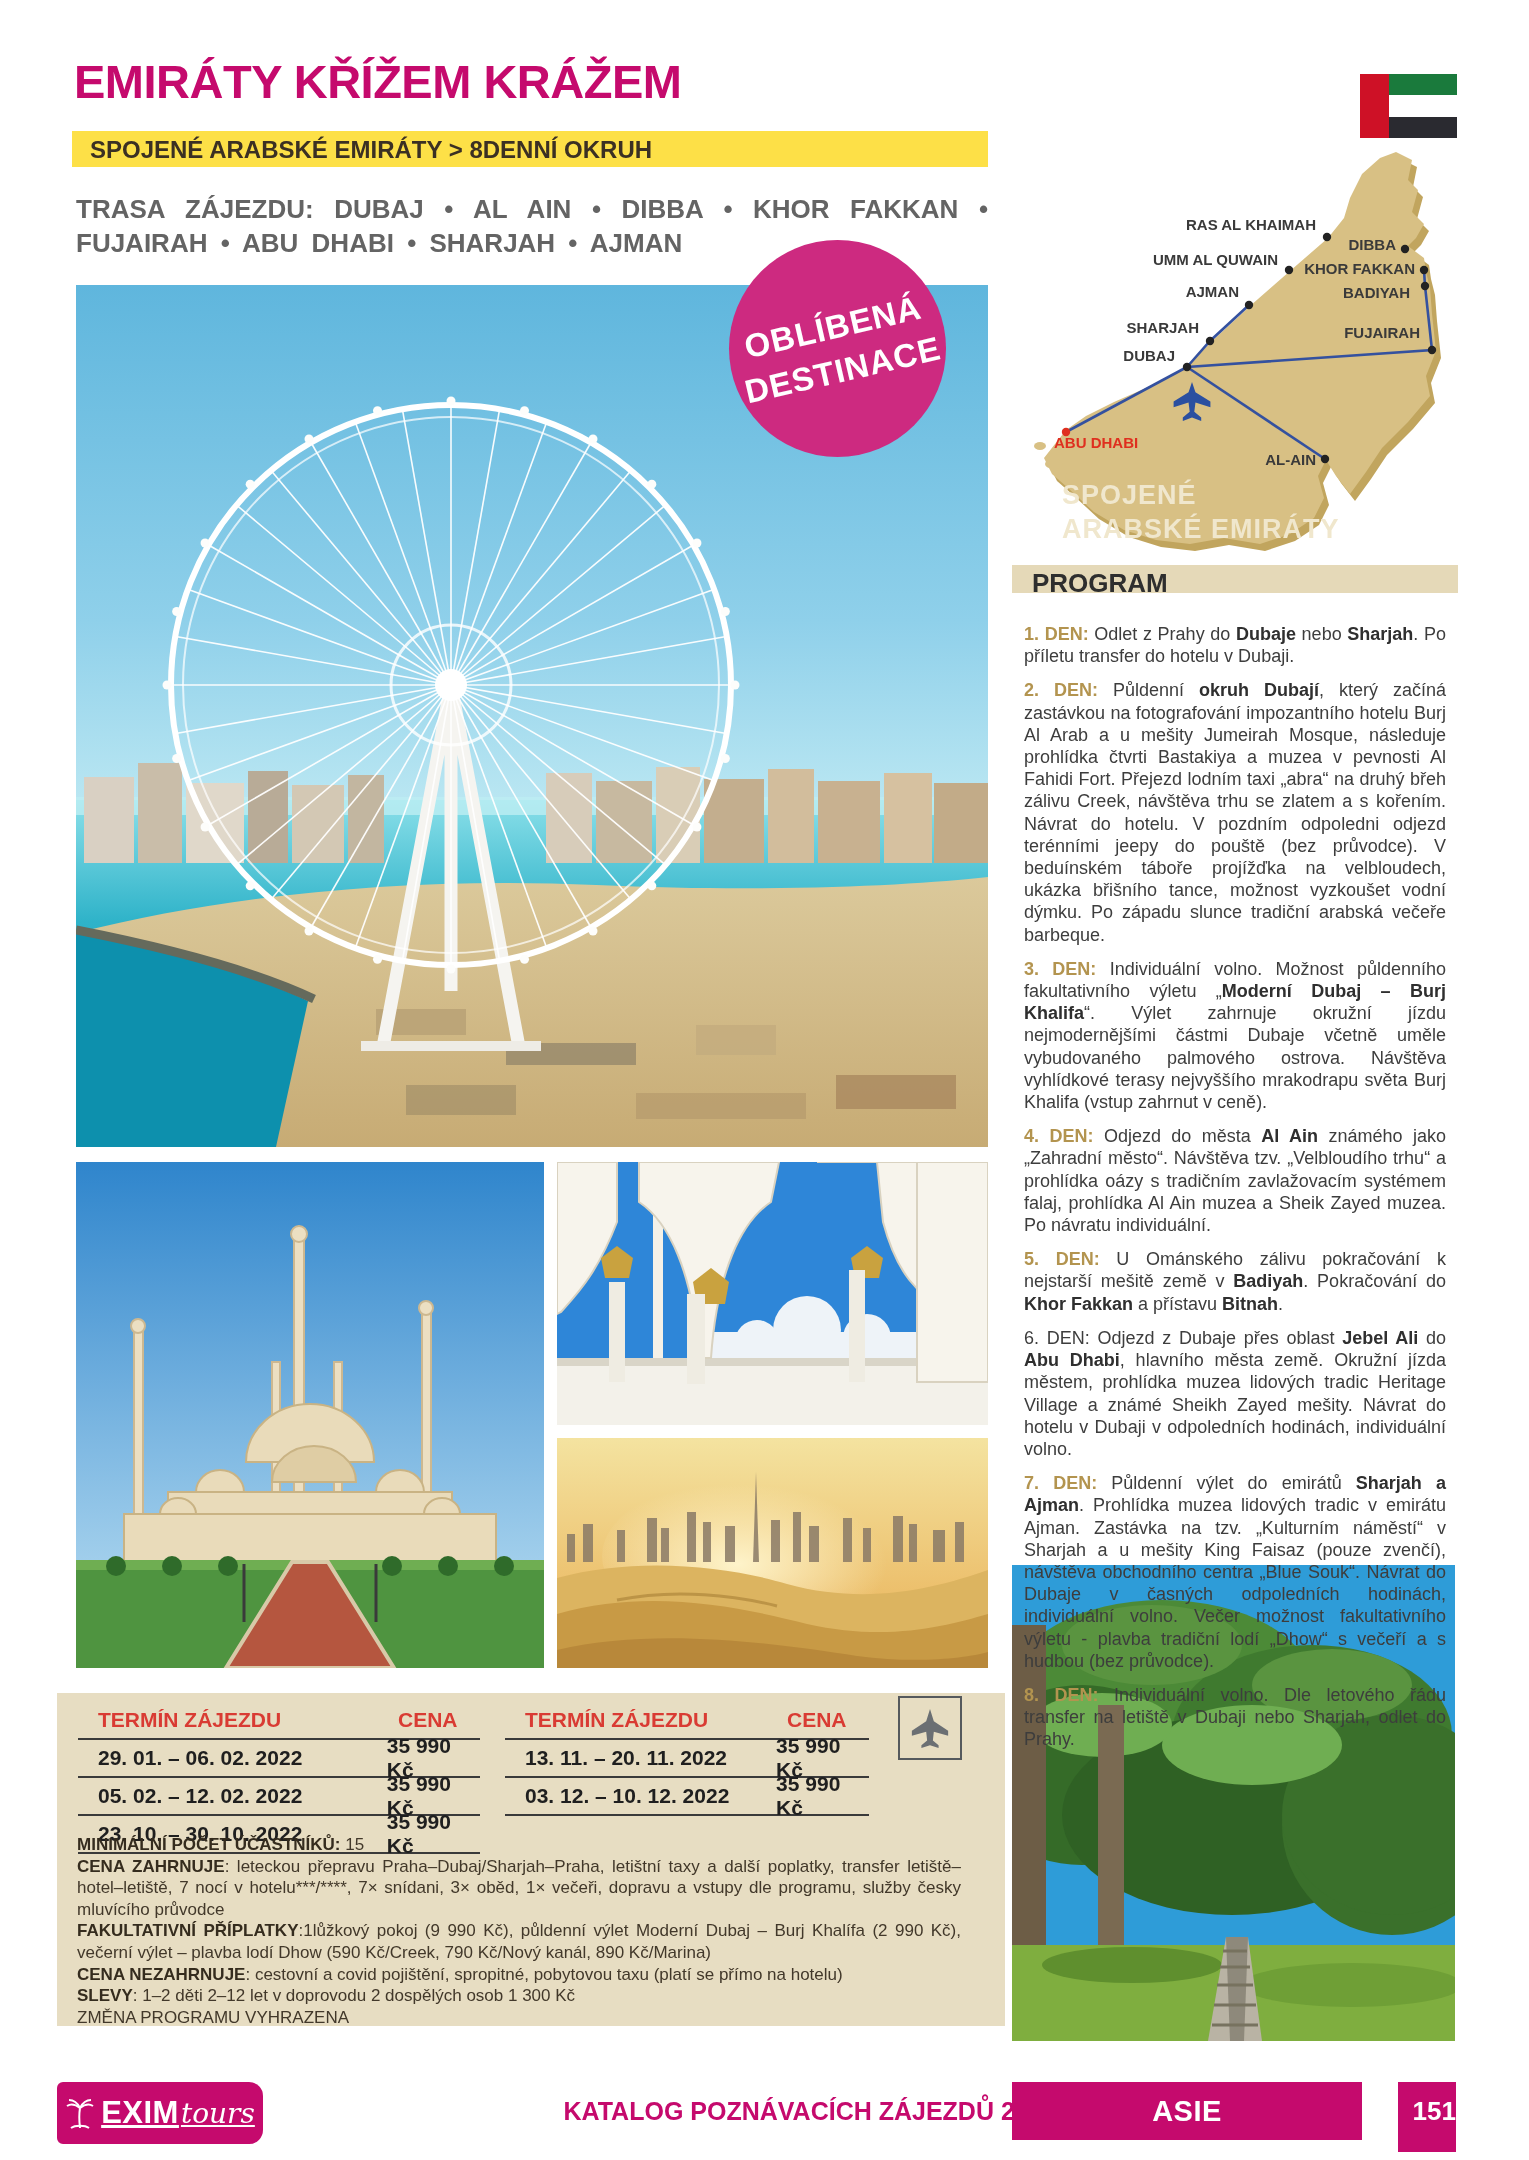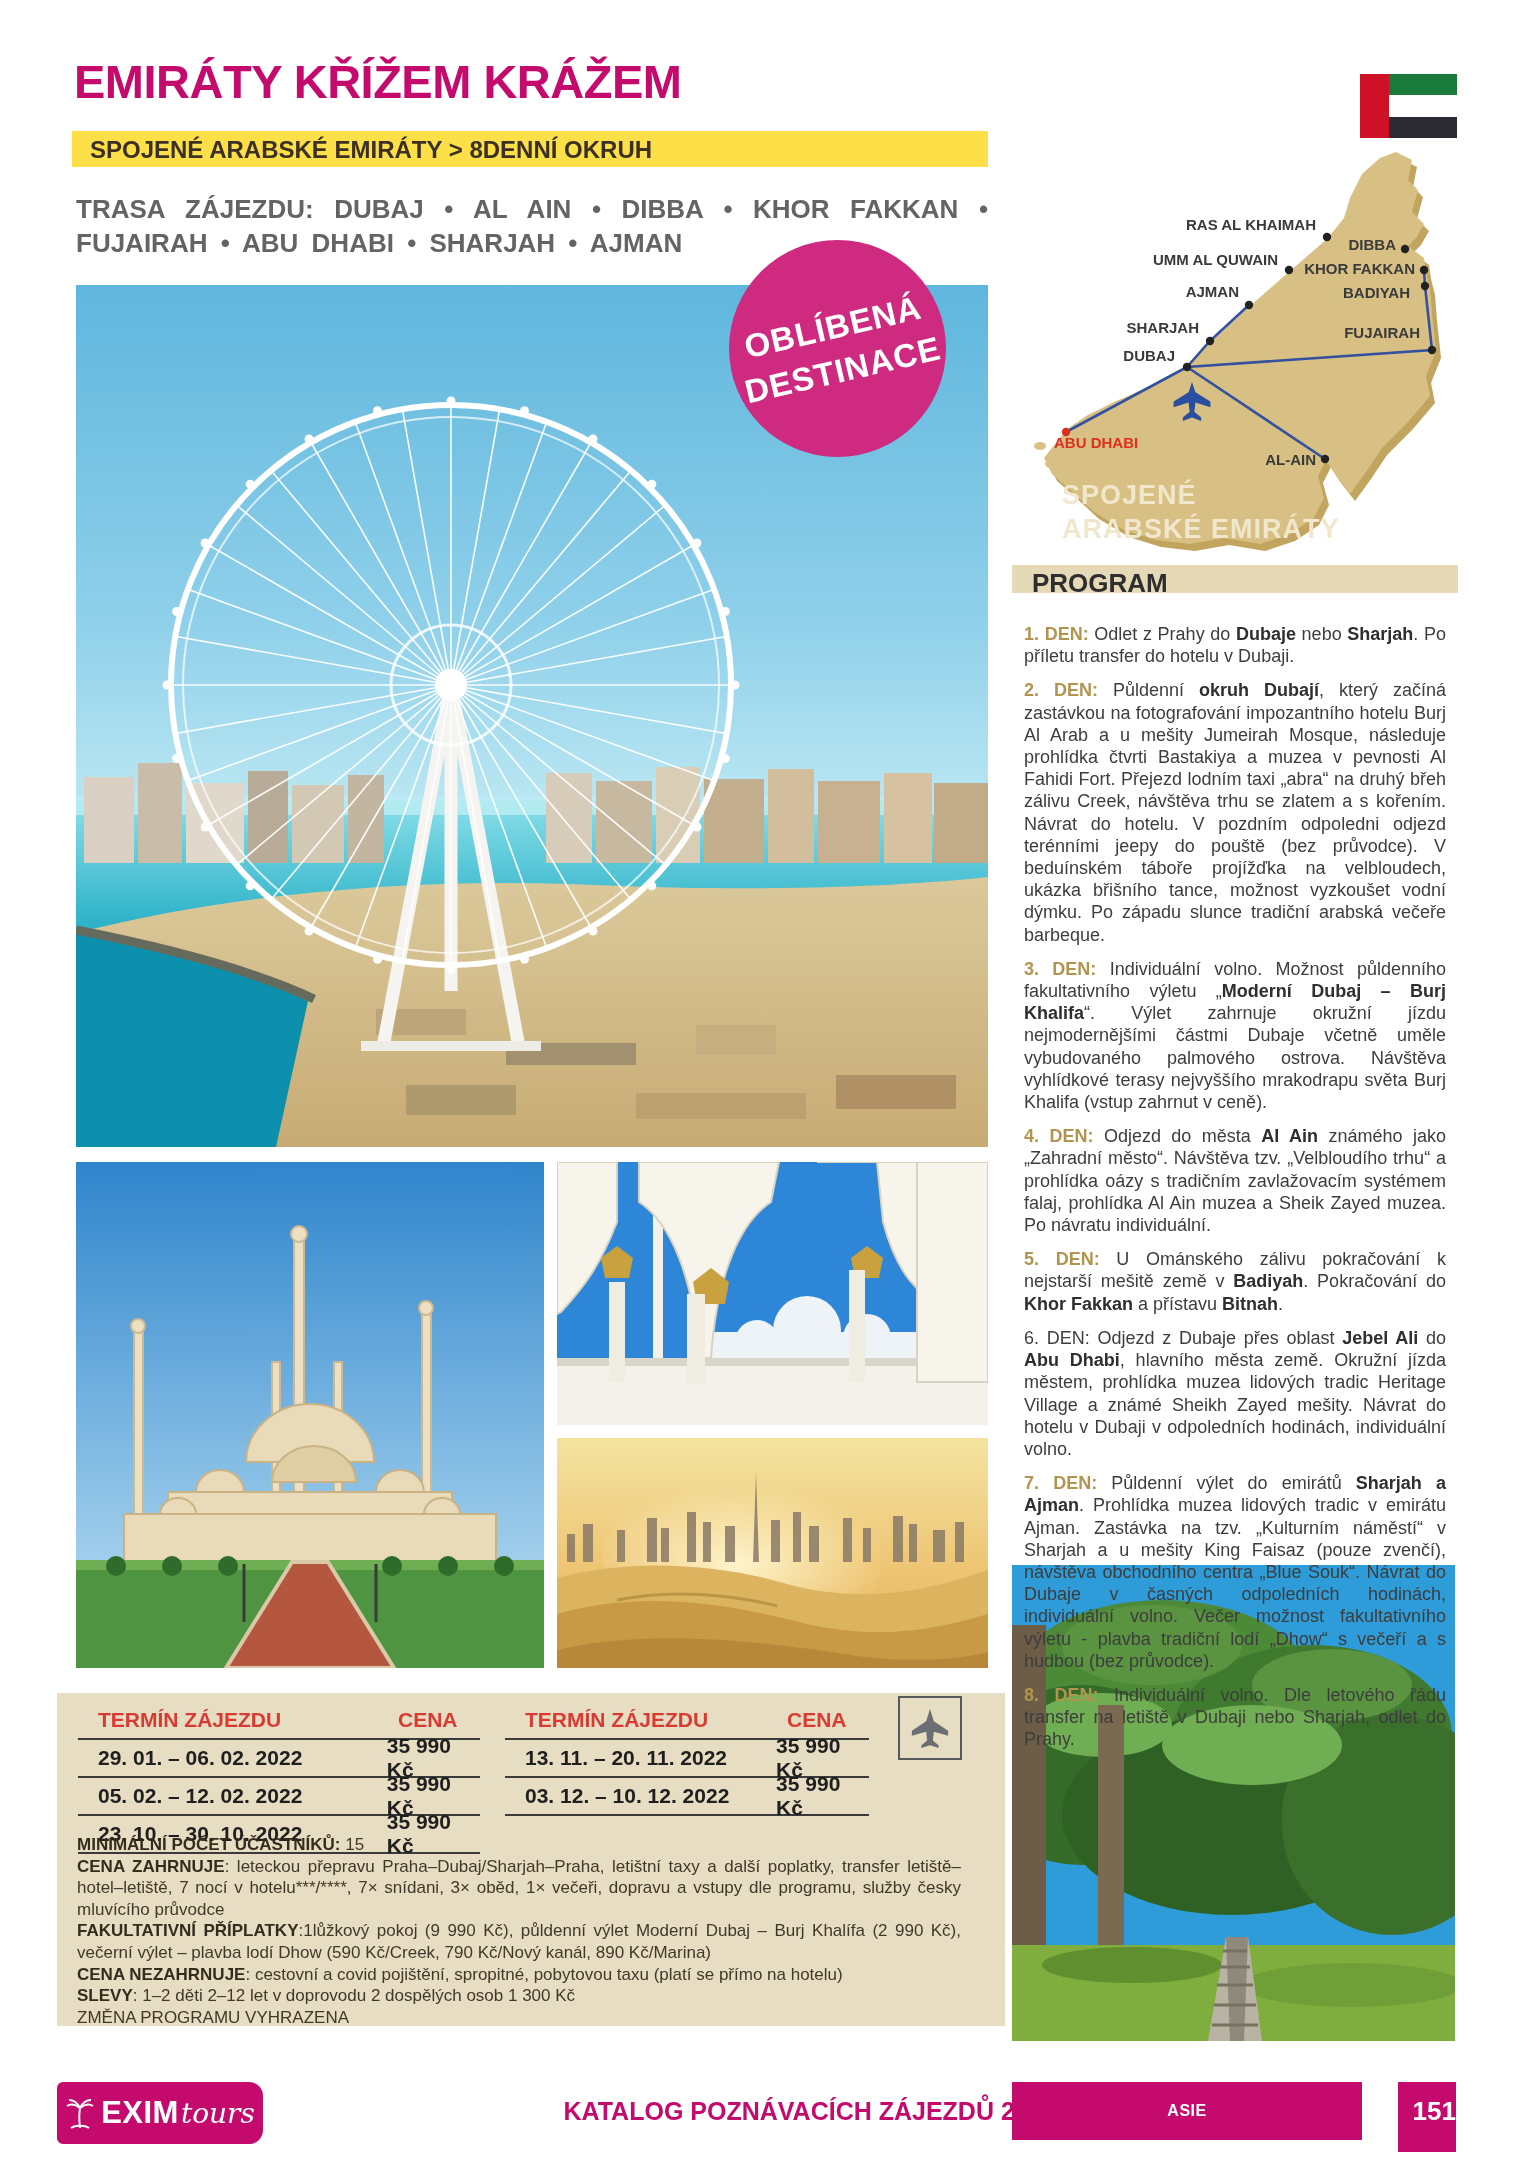--- a/index.html
+++ b/index.html
@@ -58,27 +58,27 @@
   .tc1{padding-left:8px;margin-left:12px;}
   .t-left .tc1{width:300px;} .t-right .tc1{width:262px;}
   .plane-box{left:898px;top:1696px;width:64px;height:64px;border:2px solid #55595d;box-sizing:border-box;
              display:flex;align-items:center;justify-content:center;}
   .notes{left:77px;top:1834px;width:884px;}
   .note{text-align:justify;font-size:17px;line-height:21.6px;color:#42382a;}
   .note b{color:#352c1e;}
 
   
   .footer-logo{left:57px;top:2082px;width:206px;height:62px;background:#c50a6d;border-radius:6px 14px 14px 6px;
-               display:flex;align-items:center;justify-content:center;gap:6px;color:#fff;}
+               display:flex;align-items:center;justify-content:center;gap:6px;color:#fff;text-decoration:underline;}
   .logo-exim{font-size:31px;font-weight:800;letter-spacing:.5px;}
   .logo-tours{font-size:28px;font-style:italic;font-family:"DejaVu Serif", serif;margin-left:-4px;}
   .footer-center{left:560px;top:2082px;width:500px;height:58px;line-height:58px;text-align:center;
                  font-size:25px;font-weight:bold;color:#c50a6d;}
   .footer-asie{left:1012px;top:2082px;width:350px;height:58px;background:#c50a6d;color:#fff;
-               text-align:center;line-height:58px;font-size:16px;font-weight:bold;letter-spacing:.5px;}
+               text-align:center;line-height:58px;font-size:29px;font-weight:bold;letter-spacing:.5px;}
   .footer-page{left:1398px;top:2082px;width:58px;height:70px;background:#c50a6d;color:#fff;
                text-align:right;line-height:58px;font-size:26px;font-weight:bold;}
 </style>
 </head>
 <body>
 
 <div class="abs page-title">EMIRÁTY KŘÍŽEM KRÁŽEM</div>
 <div class="abs subtitle-bar">
   <span>SPOJENÉ ARABSKÉ EMIRÁTY &gt; 8DENNÍ OKRUH</span>
 </div>

